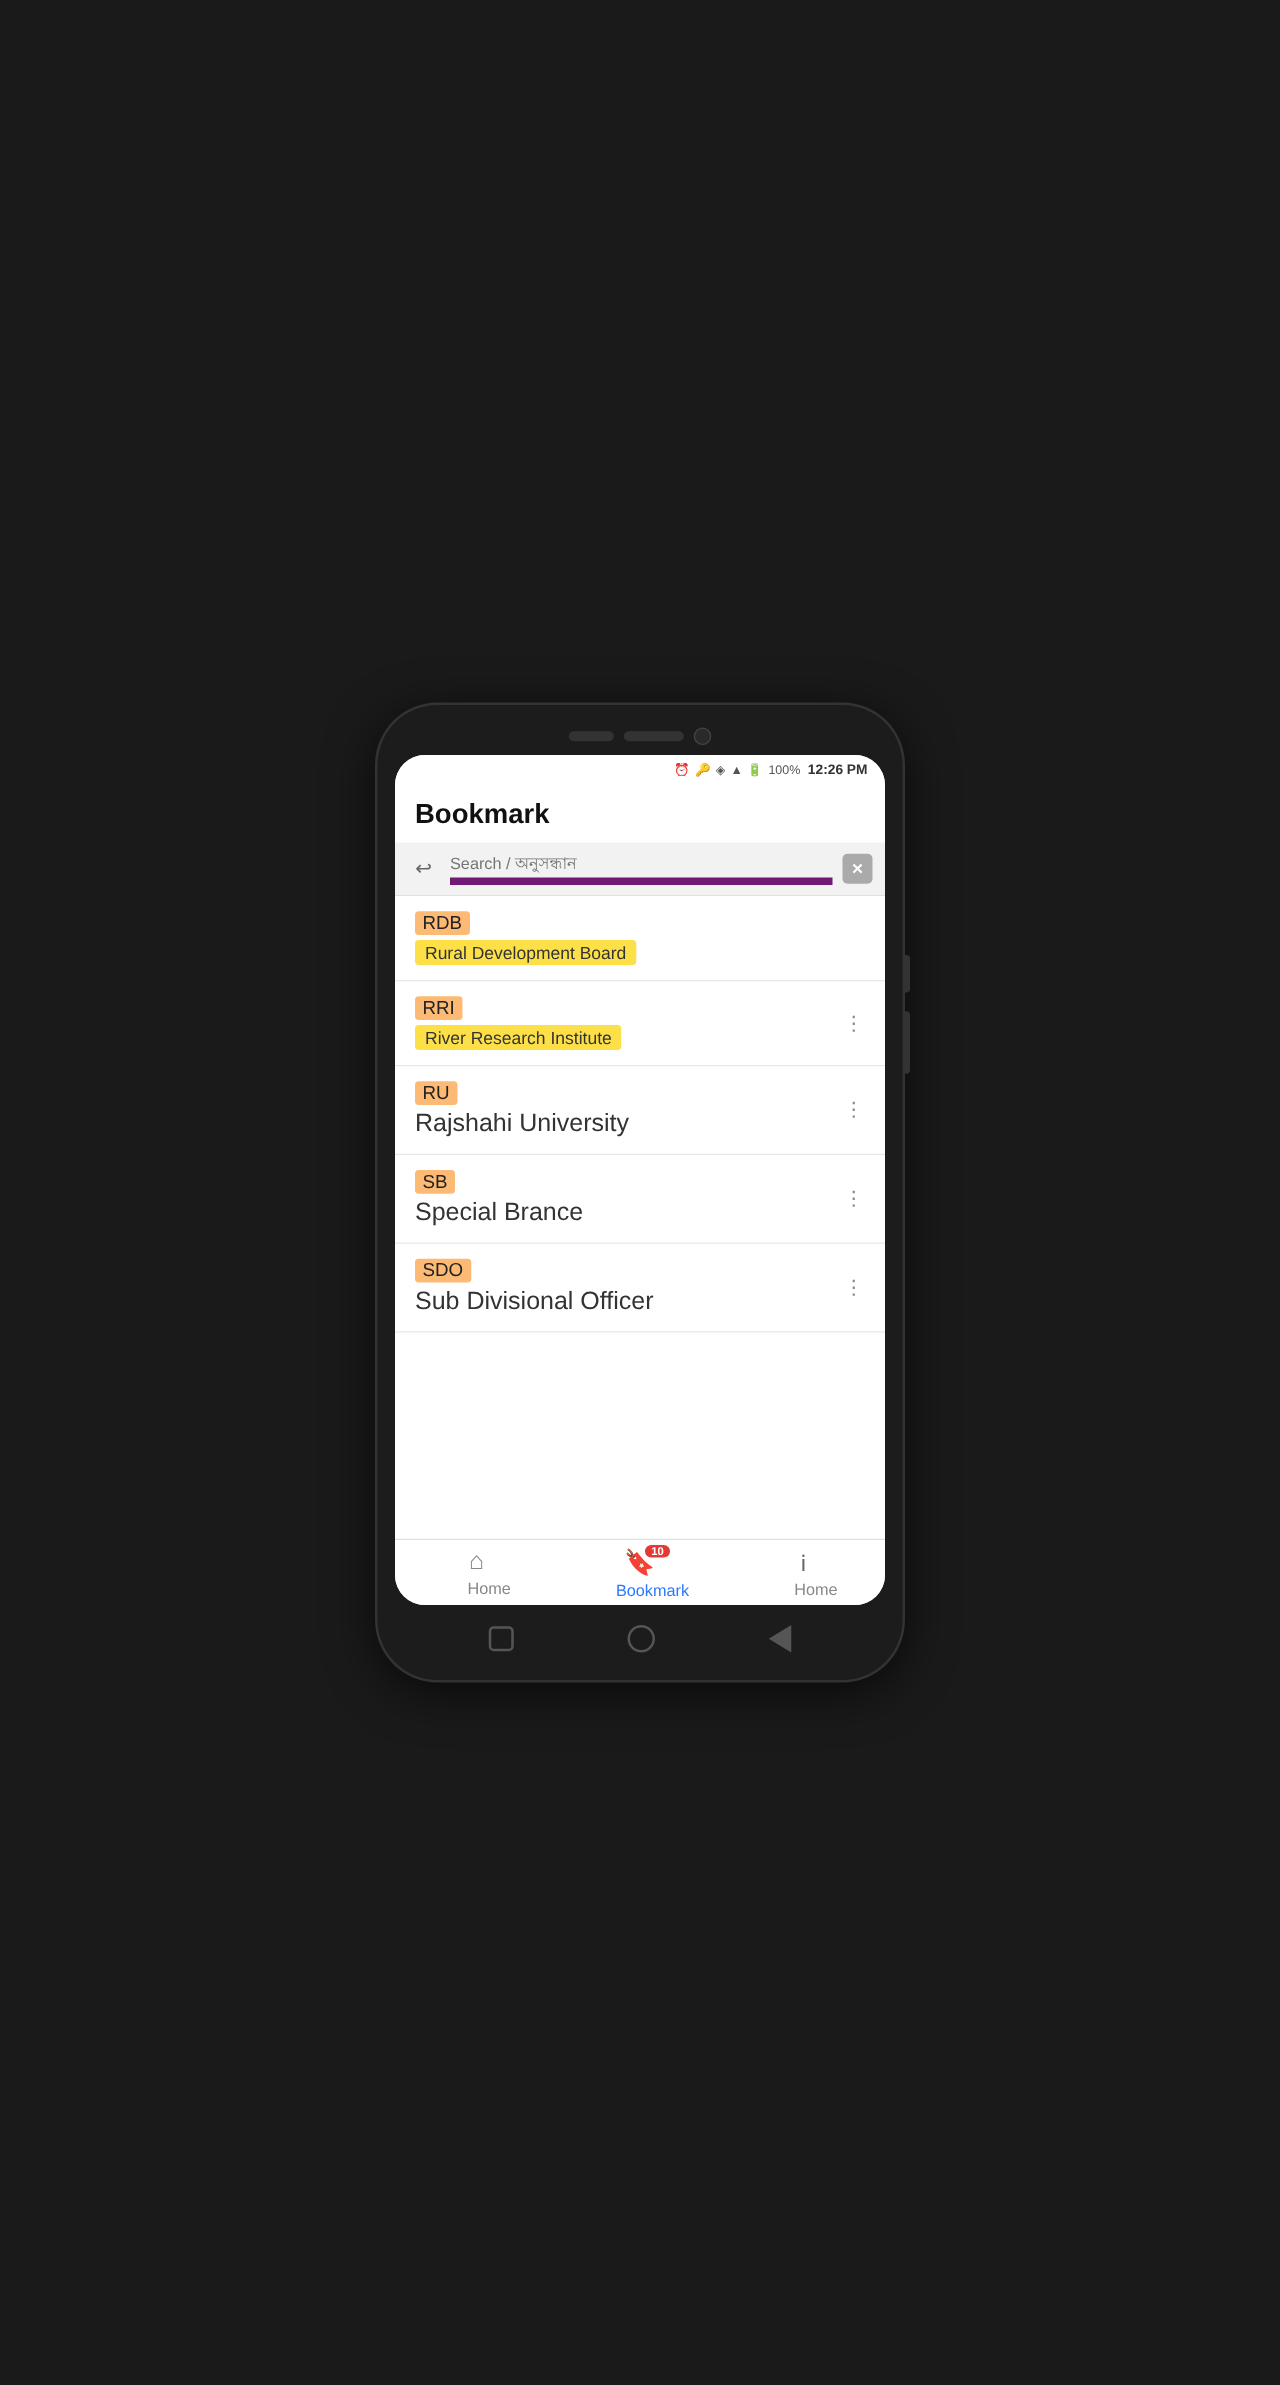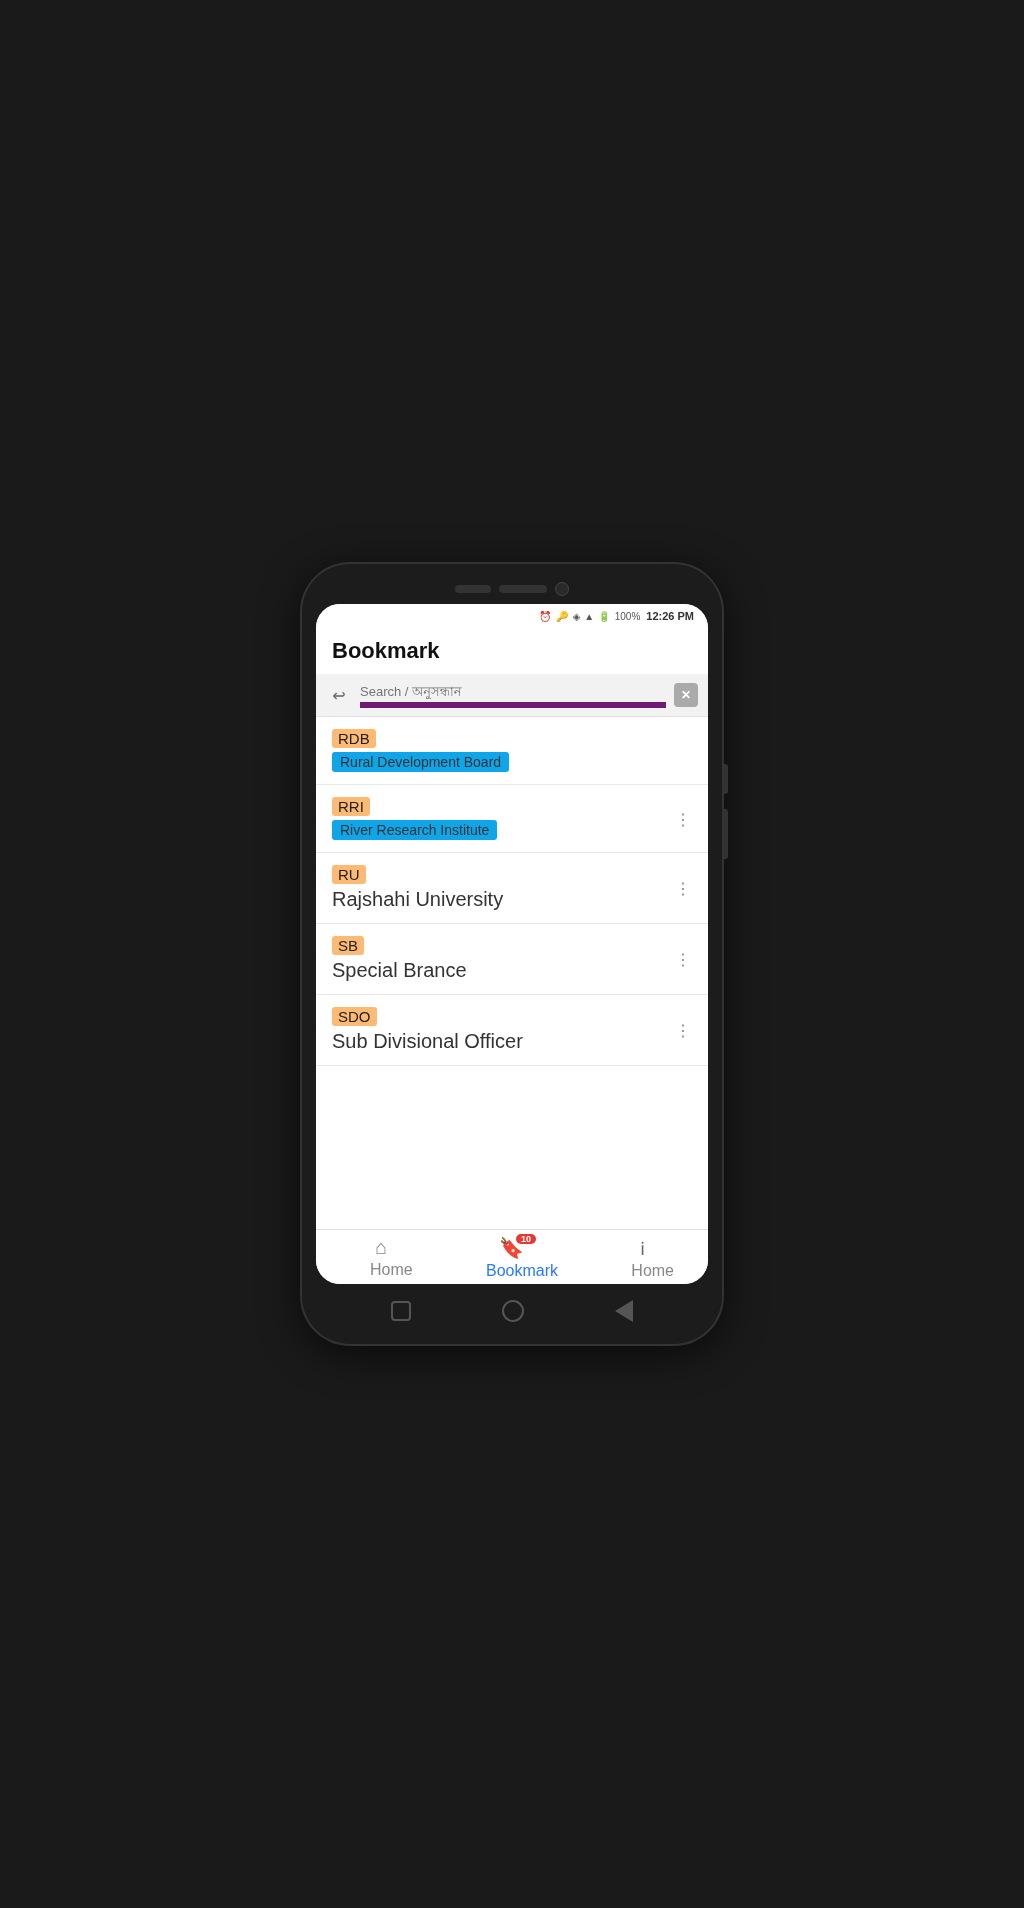--- a/index.html
+++ b/index.html
@@ -162,21 +162,21 @@
       color: #222;
       background: #fdba74;
       display: inline-block;
       padding: 1px 6px;
       border-radius: 3px;
       margin-bottom: 4px;
     }
     .item-full {
       font-size: 14px;
       color: #333;
-      background: #0ea5e9;
+      background: #fde047;
       display: inline-block;
       padding: 2px 8px;
       border-radius: 3px;
     }
     .item-full-plain {
       font-size: 20px;
       color: #333;
     }
     .item-menu-btn {
       position: absolute;
@@ -207,21 +207,21 @@
       position: relative;
     }
     .nav-icon {
       font-size: 20px;
       color: #888;
     }
     .nav-icon.active {
       color: #2979ff;
     }
     .nav-label {
-      font-size: 16px;
+      font-size: 13px;
       color: #888;
       margin-left: 20px;
     }
     .nav-label.active {
       color: #2979ff;
     }
     .nav-badge {
       position: absolute;
       top: -2px;
       left: 50%;

